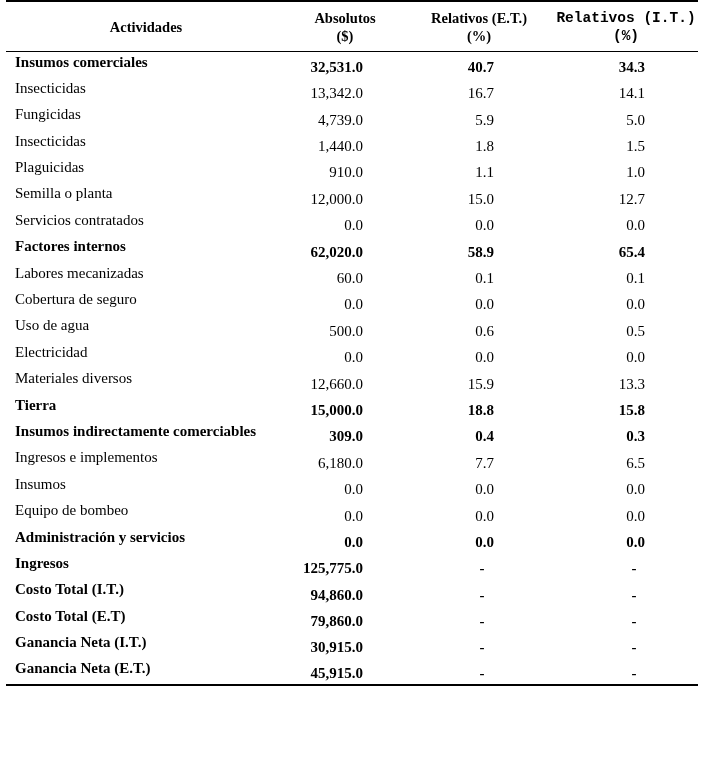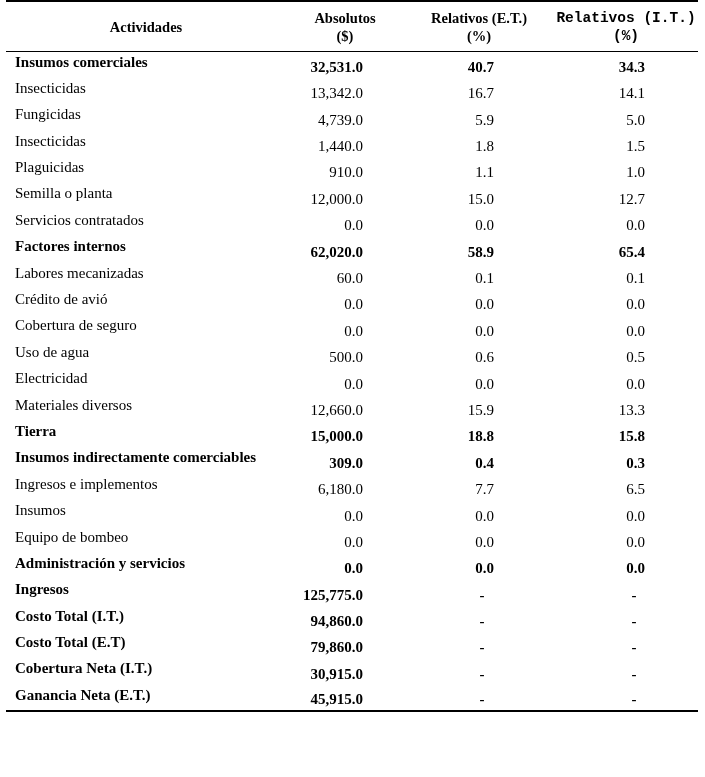--- a/index.html
+++ b/index.html
@@ -143,26 +143,20 @@
           <td class="num et">58.9</td>
           <td class="num it">65.4</td>
         </tr>
         <tr>
           <td class="act">Labores mecanizadas</td>
           <td class="num abs">60.0</td>
           <td class="num et">0.1</td>
           <td class="num it">0.1</td>
         </tr>
         <tr>
-          <td class="act">Crédito de avió</td>
-          <td class="num abs">0.0</td>
-          <td class="num et">0.0</td>
-          <td class="num it">0.0</td>
-        </tr>
-        <tr>
           <td class="act">Cobertura de seguro</td>
           <td class="num abs">0.0</td>
           <td class="num et">0.0</td>
           <td class="num it">0.0</td>
         </tr>
         <tr>
           <td class="act">Uso de agua</td>
           <td class="num abs">500.0</td>
           <td class="num et">0.6</td>
           <td class="num it">0.5</td>
@@ -227,21 +221,21 @@
           <td class="et dash">-</td>
           <td class="it dash">-</td>
         </tr>
         <tr class="bold">
           <td class="act">Costo Total (E.T)</td>
           <td class="num abs">79,860.0</td>
           <td class="et dash">-</td>
           <td class="it dash">-</td>
         </tr>
         <tr class="bold">
-          <td class="act">Cobertura Neta (I.T.)</td>
+          <td class="act">Ganancia Neta (I.T.)</td>
           <td class="num abs">30,915.0</td>
           <td class="et dash">-</td>
           <td class="it dash">-</td>
         </tr>
         <tr class="bold">
           <td class="act">Ganancia Neta (E.T.)</td>
           <td class="num abs">45,915.0</td>
           <td class="et dash">-</td>
           <td class="it dash">-</td>
         </tr>

